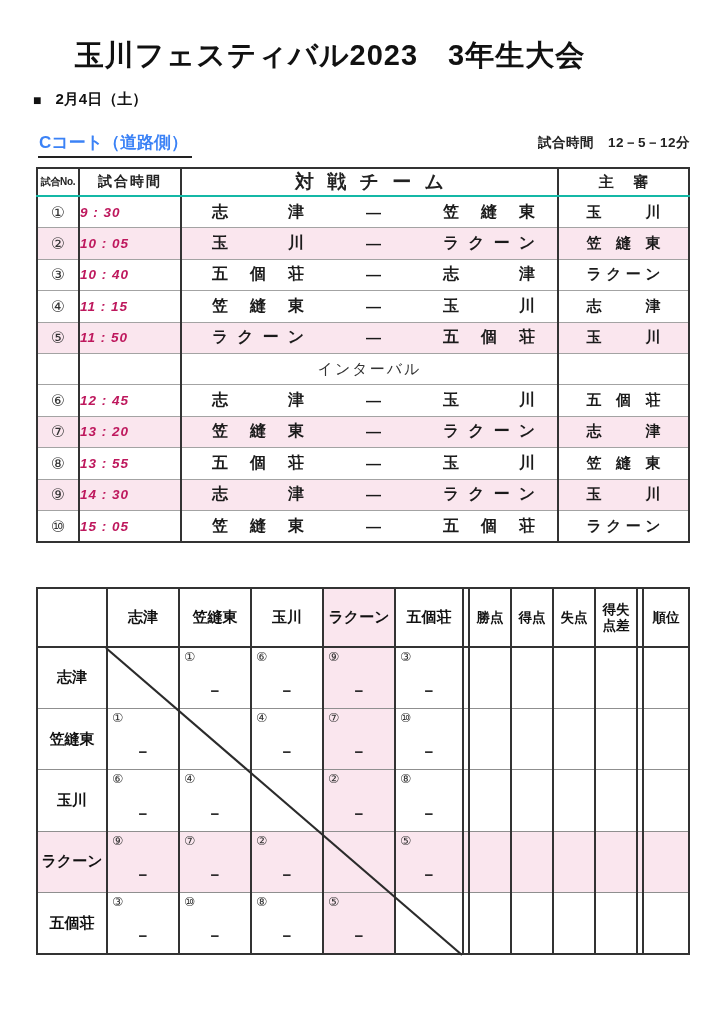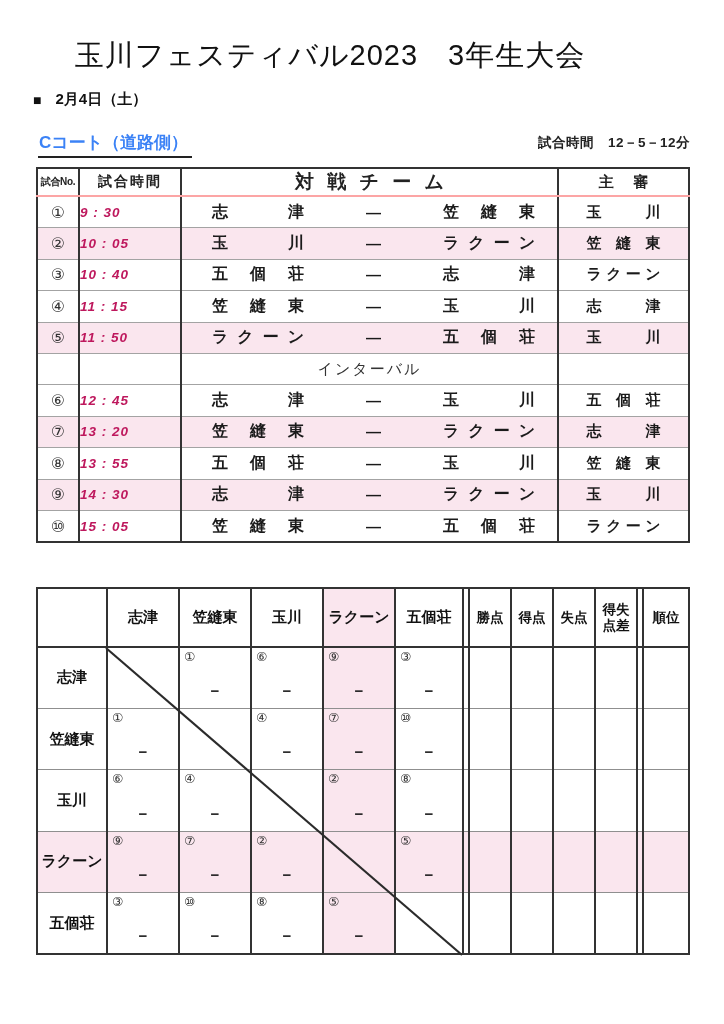--- a/index.html
+++ b/index.html
@@ -3,42 +3,42 @@
 <meta charset="utf-8">
 <style>
   html,body{margin:0;padding:0;background:#fff;}
   .page{
     position:relative;width:724px;height:1024px;background:#fff;overflow:hidden;
     font-family:"Liberation Sans","DejaVu Sans",sans-serif;color:#1e1e1e;
   }
   
   .title{
     position:absolute;left:0;top:36px;width:660px;text-align:center;
-    font-size:29px;font-weight:normal;letter-spacing:1px;color:#111;
+    font-size:29px;font-weight:bold;letter-spacing:1px;color:#111;
   }
   .date-line{
     position:absolute;left:33px;top:90px;font-size:15px;font-weight:bold;color:#111;
     display:flex;align-items:center;
   }
   .date-line .sq{font-size:14px;margin-right:14px;}
   .court{
     position:absolute;left:38px;top:131px;font-size:17px;font-weight:bold;color:#3b82f6;
     border-bottom:2px solid #222;padding:0 4px 2px 1px;
   }
   .duration{
     position:absolute;right:34px;top:134px;font-size:13.5px;font-weight:bold;color:#222;
     letter-spacing:.5px;
   }
   
   #table1{
     position:absolute;left:36px;top:167px;width:652px;
     border-collapse:collapse;table-layout:fixed;border:2px solid #333;
   }
   #table1 th{
-    border-left:2px solid #333;border-bottom:2px solid #fca5a5;
+    border-left:2px solid #333;border-bottom:2px solid #14b8a6;
     height:24px;padding:0;font-weight:bold;color:#222;background:#fff;
   }
   #table1 td{
     border-left:2px solid #333;border-top:1px solid #a3a3a3;
     height:30.4px;padding:0;vertical-align:middle;
   }
   #table1 .h-no{font-size:10px;letter-spacing:-0.3px;}
   #table1 .h-time{font-size:14px;letter-spacing:2px;}
   #table1 .h-teams{font-size:19px;letter-spacing:.7em;padding-left:.7em;}
   #table1 .h-ref{font-size:15px;letter-spacing:1.3em;padding-left:1.3em;margin-top:8px;}

